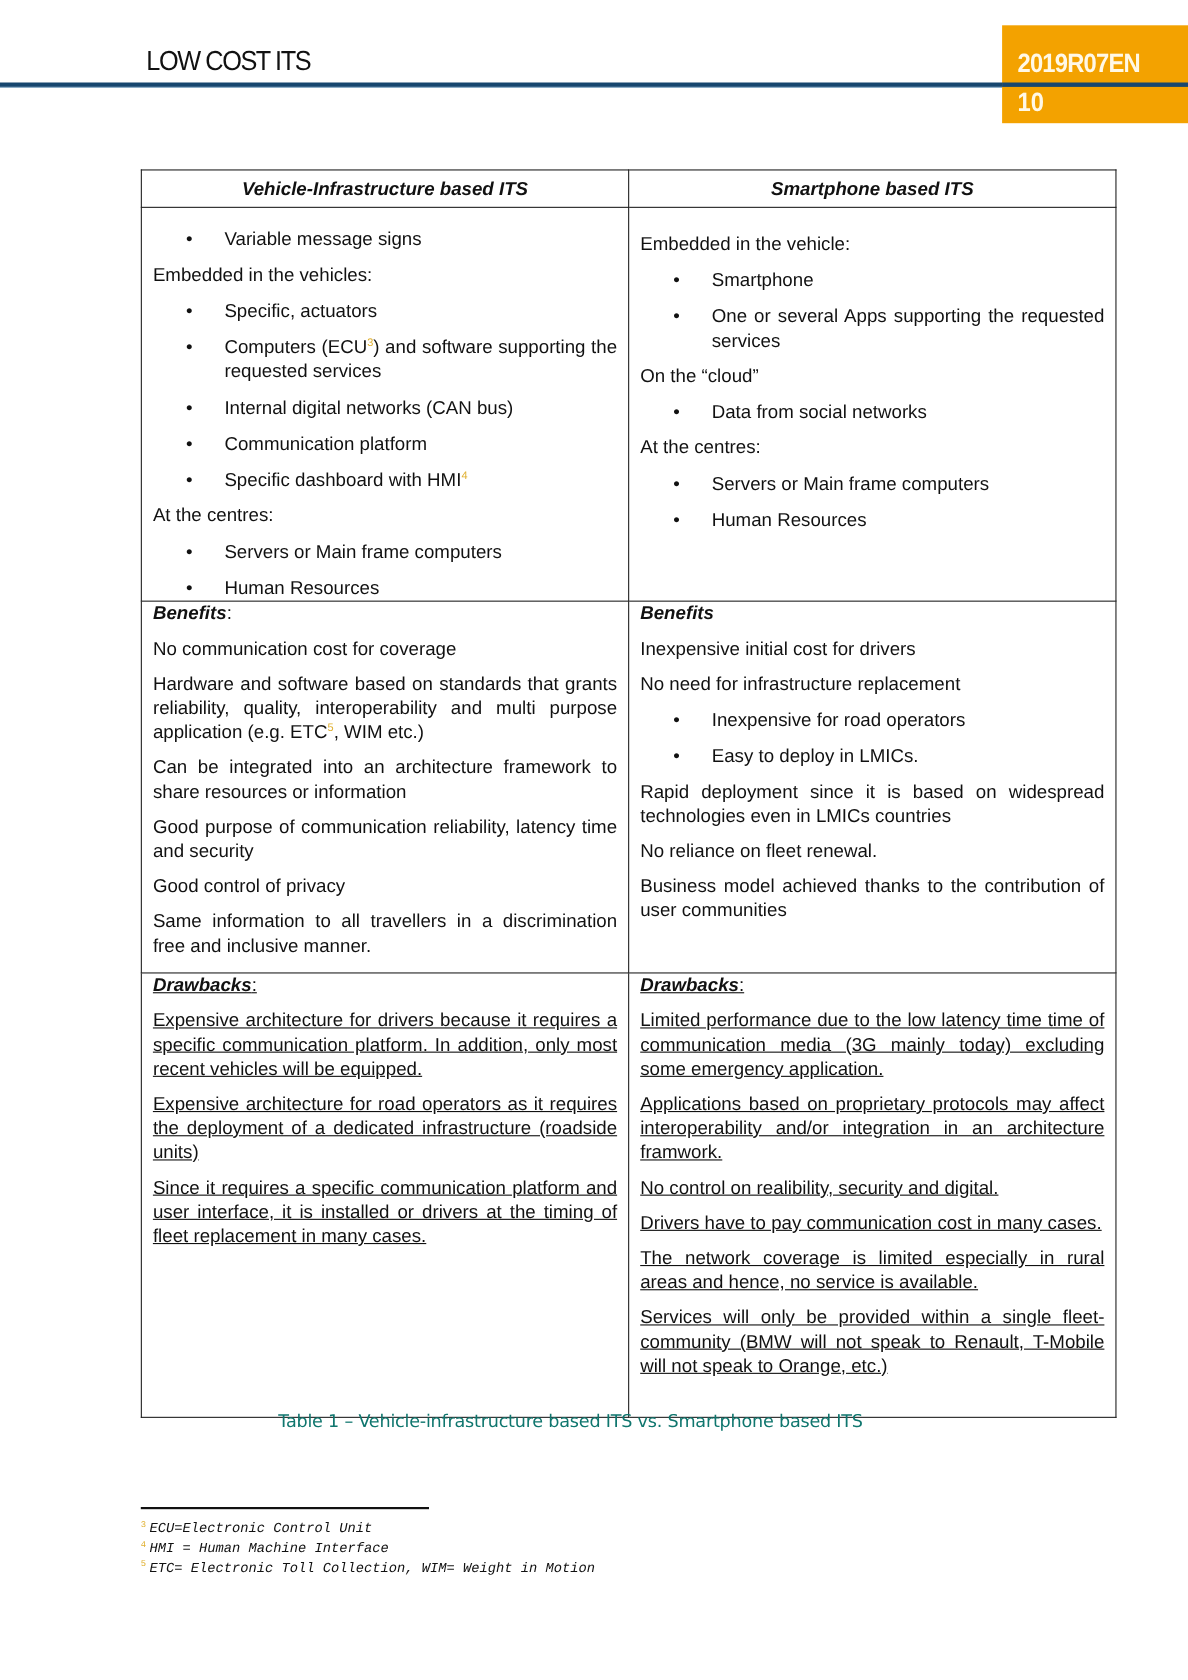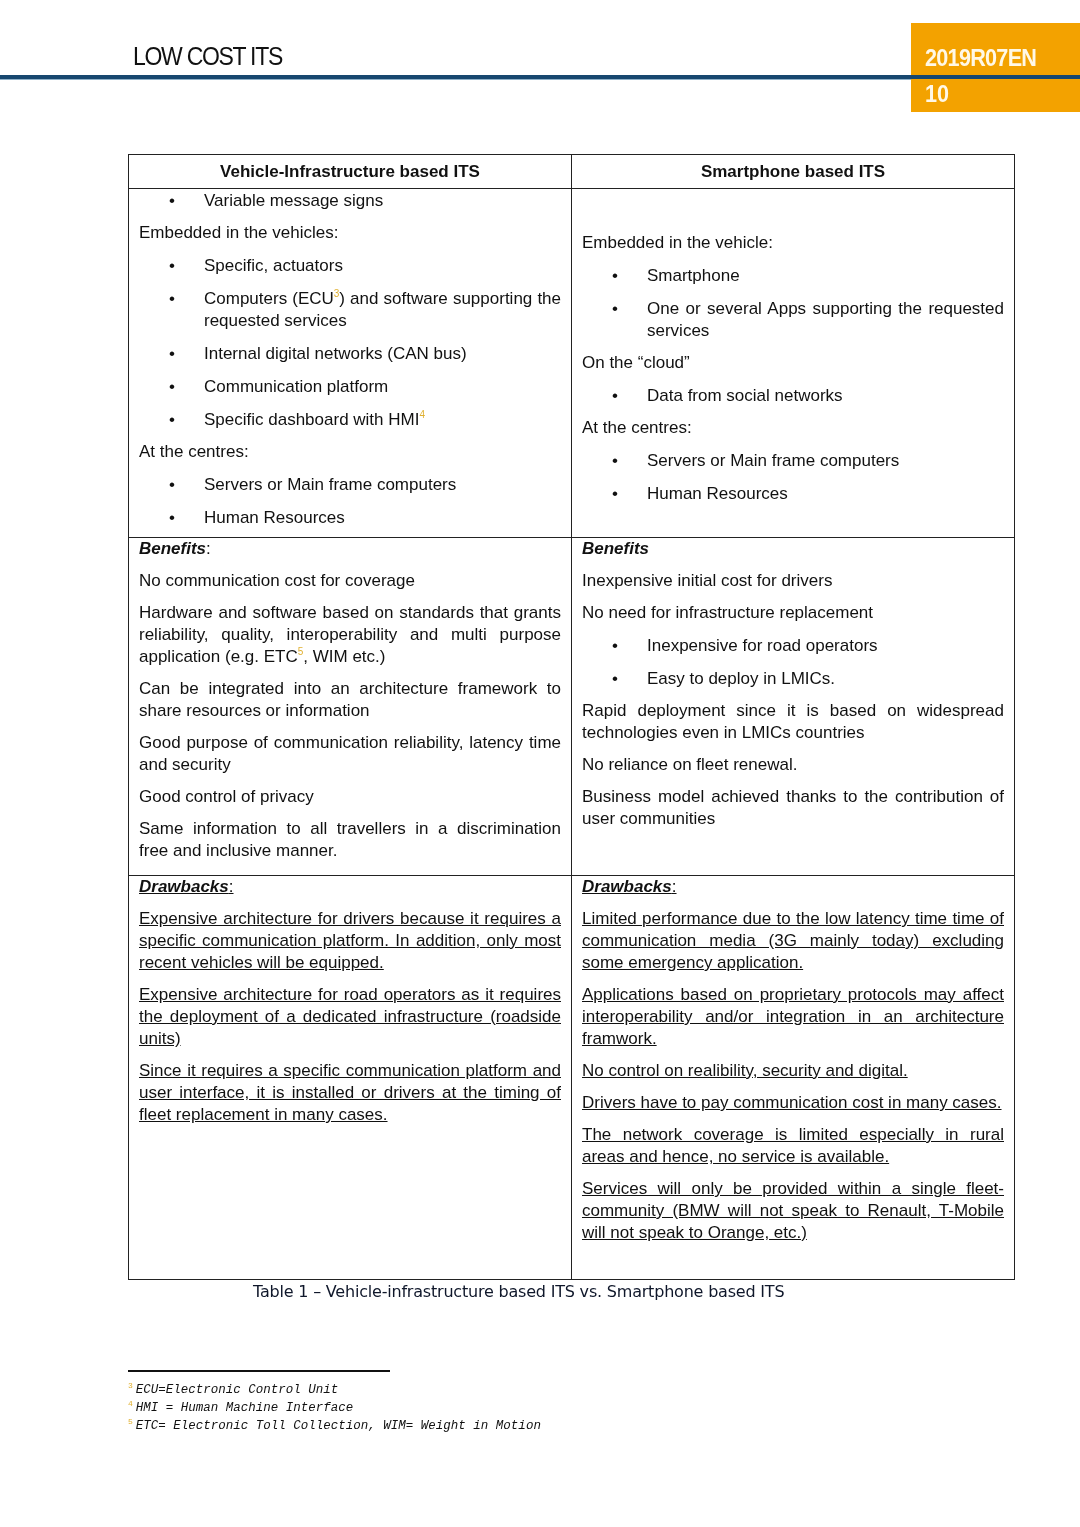--- a/index.html
+++ b/index.html
@@ -49,41 +49,41 @@
       font-size: 17px; line-height: 22px; color: #111;
     }
     table.its td, table.its th {
       border: 1.5px solid #222;
       vertical-align: top;
       padding: 0 10px 0 10px;
     }
     table.its col.c1 { width: 443px; }
     table.its col.c2 { width: 443px; }
     table.its th {
-      height: 34px; font-weight: bold; 
+      height: 34px; font-weight: bold; font-style: italic;
       vertical-align: middle;
       font-size: 17px;
     }
     .p { margin: 10px 0 0 0; text-align: justify; }
     .p.first { margin-top: 0; }
     .li { position: relative; padding-left: 65px; margin-top: 11px; text-align: justify; }
     .li::before {
       content: "\2022"; position: absolute; left: 30px; top: 0;
       font-size: 17px;
     }
     .sec-label { font-weight: bold; font-style: italic; }
     .sup { font-size: 10px; vertical-align: super; line-height: 0; color: #e0b030; }
 
     .row1 td { height: 349px; }
     .row2 td { height: 338px; }
     .row3 td { height: 404px; text-decoration: underline; }
 
     .caption {
       position: absolute; left: 253px; top: 1282px;
-      font-family: "DejaVu Sans", sans-serif; font-size: 16px; color: #0f172a;
+      font-family: "DejaVu Sans", sans-serif; font-size: 16px; color: #0f766e;
       letter-spacing: -0.2px;
     }
     .fn-rule {
       position: absolute; left: 128px; top: 1370px; width: 262px; height: 2px;
       background: #111;
     }
     .footnotes {
       position: absolute; left: 128px; top: 1381px;
       font-family: Liberation Mono, monospace; font-style: italic;
       font-size: 12.5px; line-height: 18px; color: #111;
@@ -107,33 +107,33 @@
       <col class="c2">
     </colgroup>
   <tbody>
       <tr>
     <th>Vehicle-Infrastructure based ITS</th>
     <th>Smartphone based ITS</th>
   </tr>
 
   <tr class="row1">
     <td>
-      <div class="li" style="margin-top:1px;">Variable message signs</div>
+      <div class="li" style="margin-top:18px;">Variable message signs</div>
       <div class="p">Embedded in the vehicles:</div>
       <div class="li">Specific, actuators</div>
       <div class="li"><span>Computers (ECU</span><span class="sup">3</span><span>) and software supporting the requested services</span></div>
       <div class="li">Internal digital networks (CAN bus)</div>
       <div class="li">Communication platform</div>
       <div class="li"><span>Specific dashboard with HMI</span><span class="sup">4</span></div>
       <div class="p">At the centres:</div>
       <div class="li">Servers or Main frame computers</div>
       <div class="li">Human Resources</div>
     </td>
     <td>
-      <div class="p" style="margin-top:43px;">Embedded in the vehicle:</div>
+      <div class="p" style="margin-top:22px;">Embedded in the vehicle:</div>
       <div class="li">Smartphone</div>
       <div class="li">One or several Apps supporting the requested services</div>
       <div class="p">On the “cloud”</div>
       <div class="li">Data from social networks</div>
       <div class="p">At the centres:</div>
       <div class="li">Servers or Main frame computers</div>
       <div class="li">Human Resources</div>
     </td>
   </tr>
 

